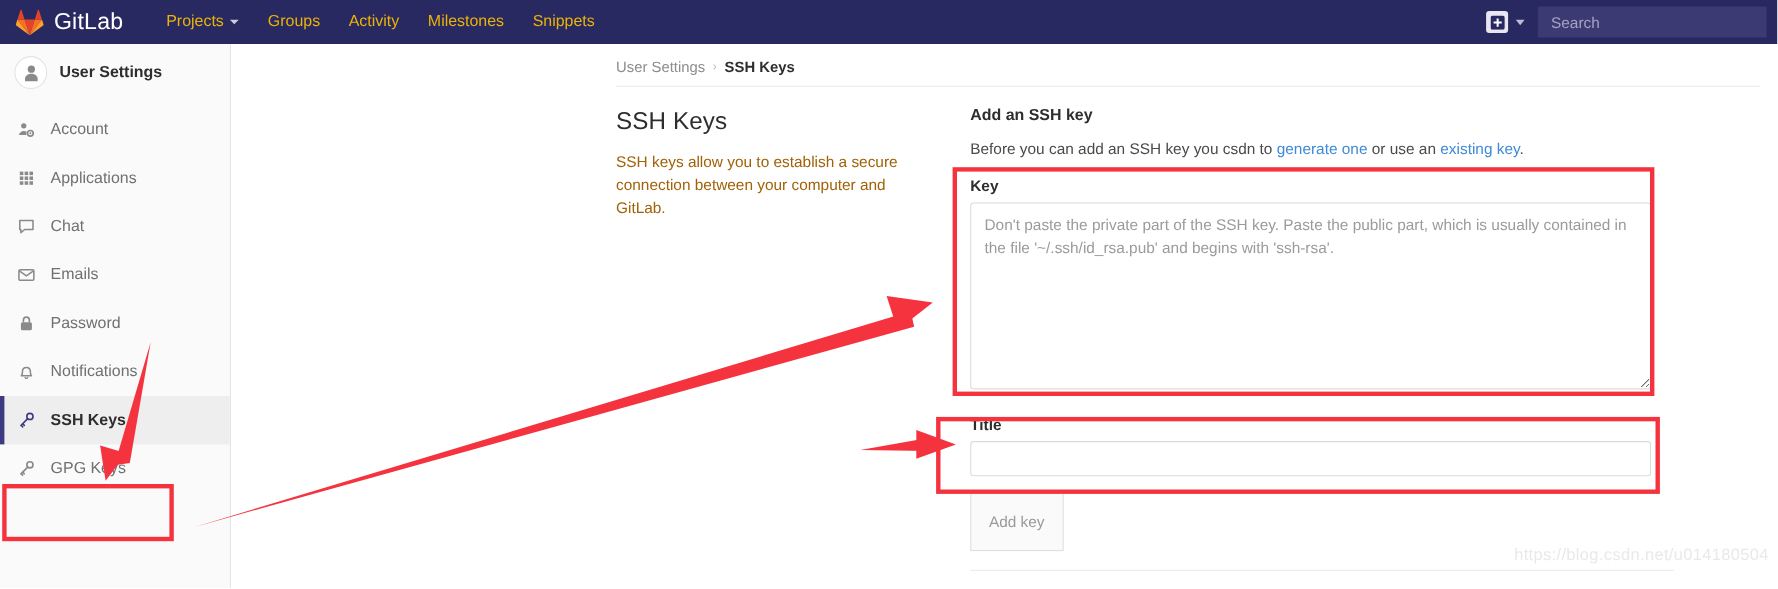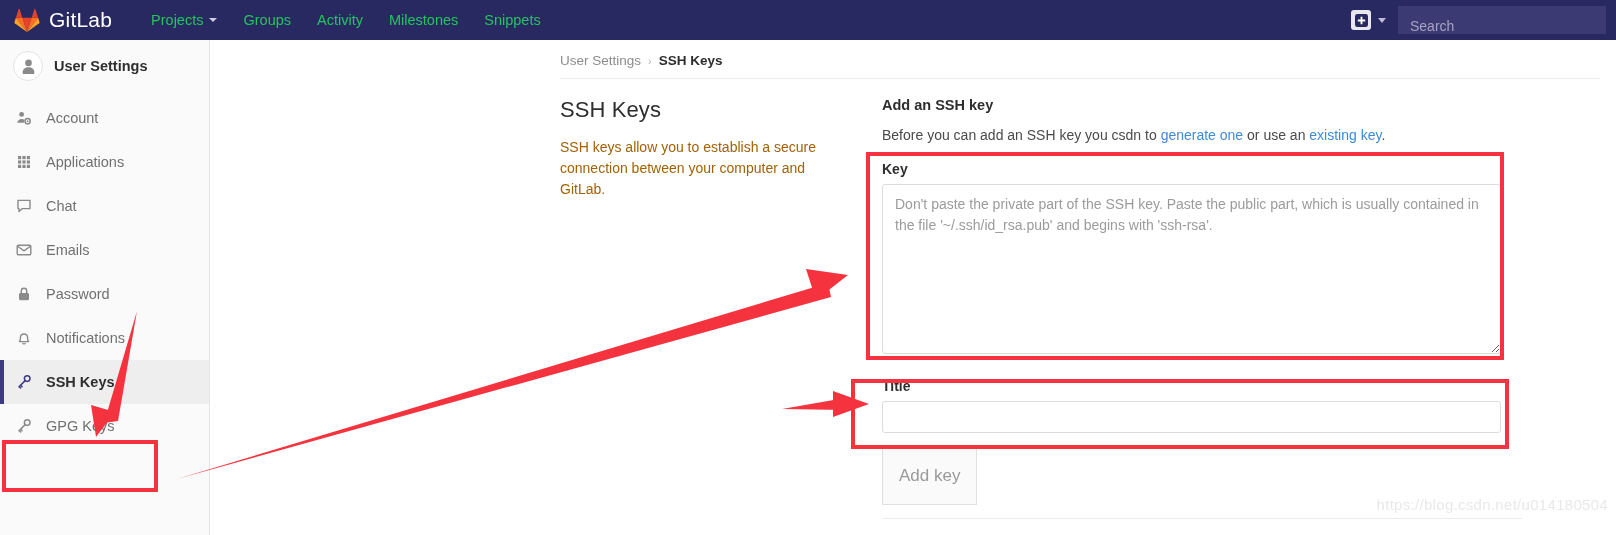--- a/index.html
+++ b/index.html
@@ -33,21 +33,21 @@
     margin-left: 14px; margin-right: 26px;
     height: 48px;
   }
   .tanuki { width: 26px; height: 24px; display: block; }
   .brand-text {
     color: #fff; font-size: 21px; letter-spacing: .2px;
     margin-left: 9px; font-weight: 400;
   }
   .nav-links { display: flex; align-items: center; height: 40px; }
   .nav-link {
-    color: #22c55e; font-size: 14.5px;
+    color: #eab308; font-size: 14.5px;
     padding: 0 13px; height: 32px; line-height: 40px;
     cursor: pointer; white-space: nowrap;
     display: flex; align-items: center;
   }
   .caret-dn {
     display: inline-block; margin-left: 6px;
     width: 0; height: 0; border-left: 4px solid transparent;
     border-right: 4px solid transparent; border-top: 4.5px solid #cfcbe0;
   }
   .nav-right {
@@ -64,21 +64,21 @@
   .plus-glyph { width: 13px; height: 13px; display: block; }
   .plus-caret {
     margin: 0 12px 0 7px;
     width: 0; height: 0; border-left: 4px solid transparent;
     border-right: 4px solid transparent; border-top: 5px solid #bfbbd4;
     cursor: pointer;
   }
   .search-box {
     width: 208px; height: 28px; margin-right: 10px;
     background: #3c3a72; border-radius: 0;
-    display: flex; align-items: flex-end;
+    display: flex; align-items: center;
     padding: 0 12px; cursor: text;
   }
   .search-placeholder { color: #a6a2c4; font-size: 14px; }
 
   
   .sidebar {
     position: absolute; top: 40px; left: 0;
     width: 210px; height: 495px;
     background: #fafafa;
     border-right: 1px solid #e5e5e5;
@@ -171,21 +171,21 @@
   .key-textarea::placeholder { color: #9b9b9b; }
   .title-input {
     display: block; width: 619px; height: 32px;
     border: 1px solid #dcdcdc; border-radius: 3px;
     padding: 5px 11px; font-size: 14px; color: #2e2e2e;
     font-family: "Liberation Sans", sans-serif;
     outline: none; background: #fff;
   }
   .add-btn {
     display: inline-block; margin-top: 14px;
-    padding: 18px 16px; font-size: 17px; color: #9a9a9a;
+    padding: 18px 16px; font-size: 14px; color: #9a9a9a;
     background: #fafafa; border: 1px solid #e0e0e0;
     border-radius: 0; cursor: pointer;
     font-family: "Liberation Sans", sans-serif;
   }
   .bottom-rule {
     position: absolute; left: 672px; top: 478px;
     width: 640px; height: 1px; background: #ececec;
   }
 
   

